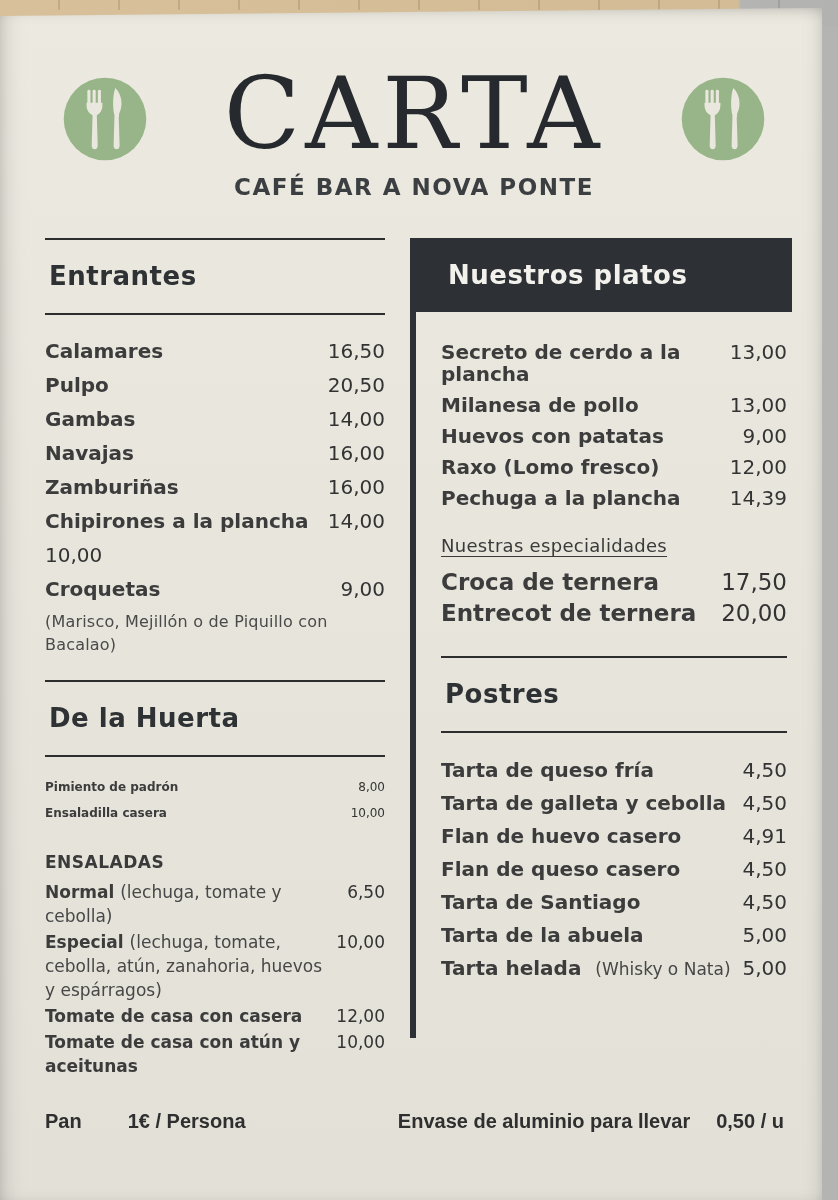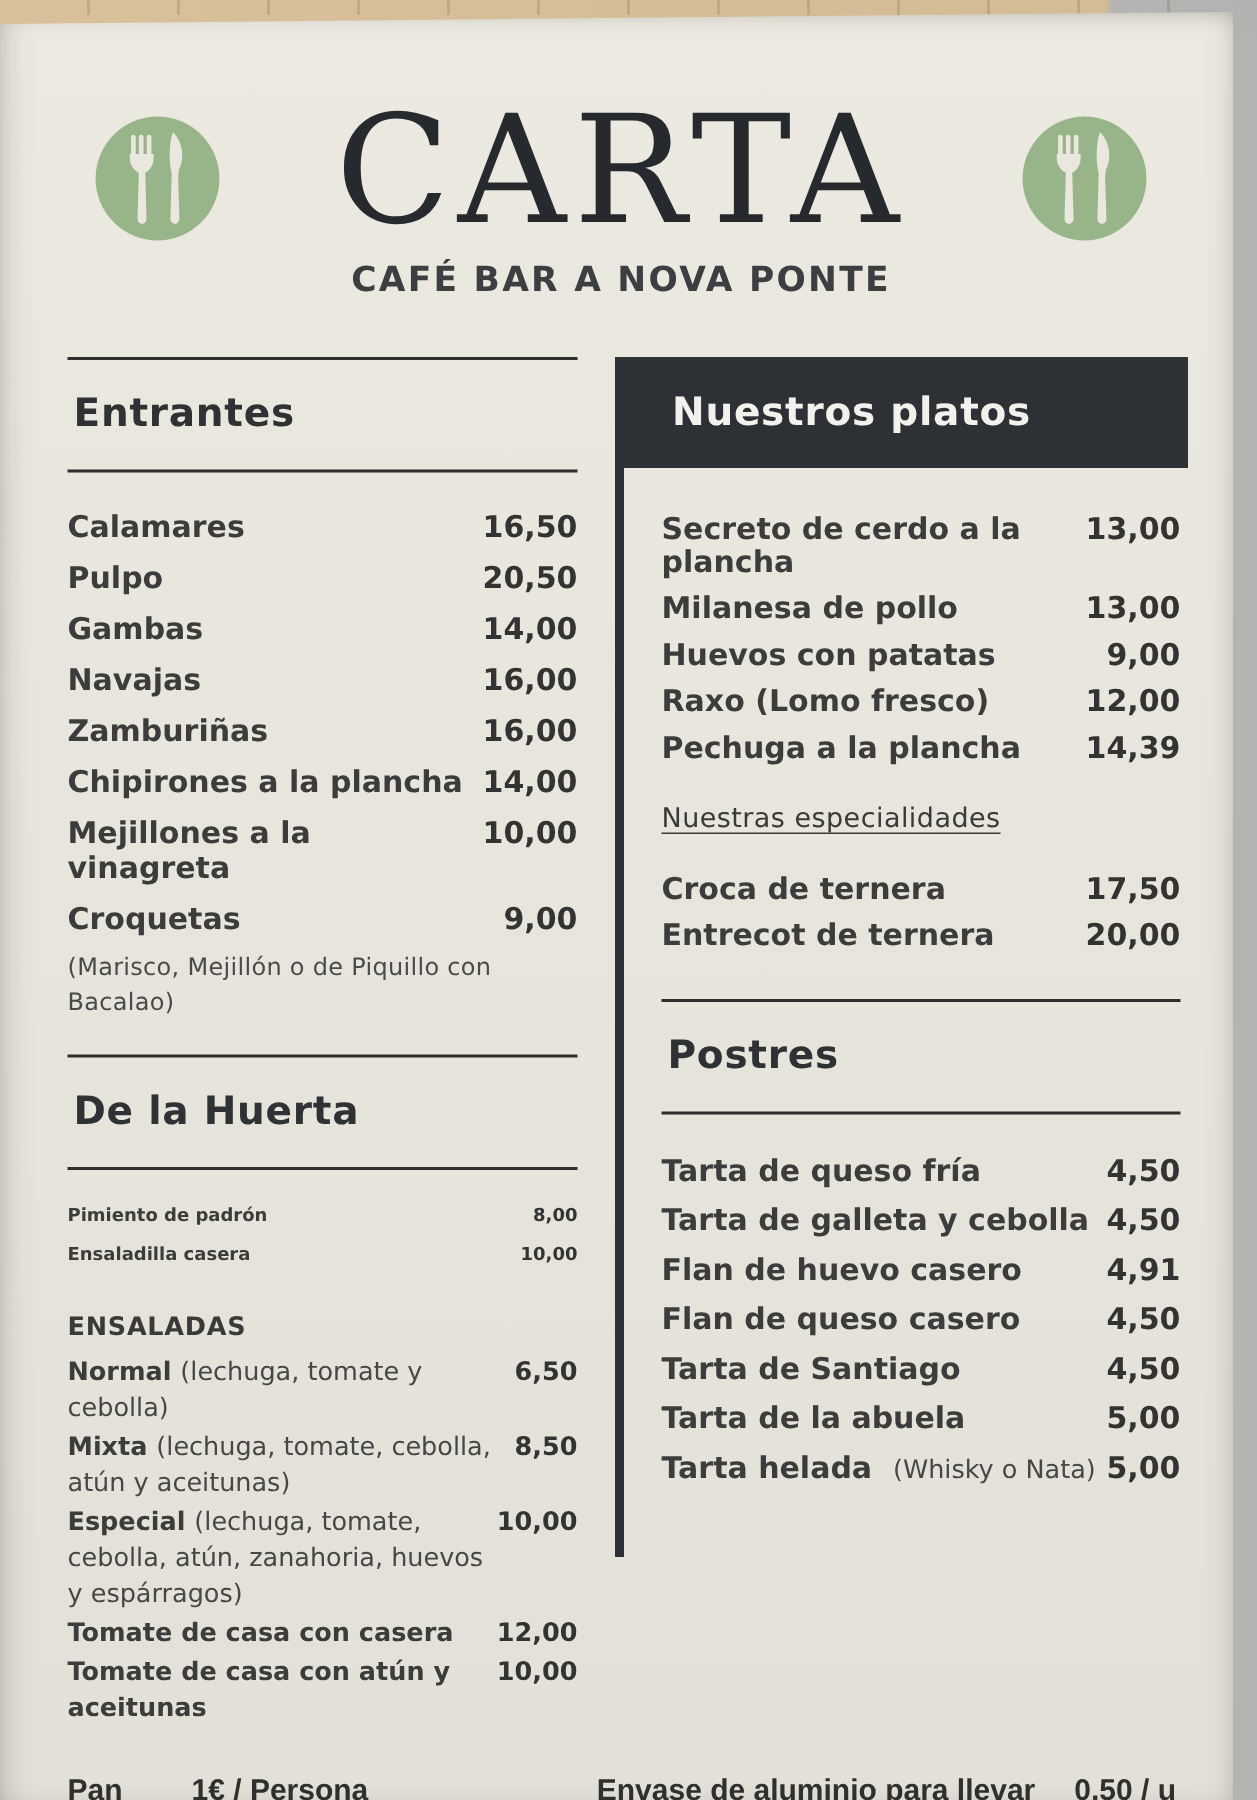--- a/index.html
+++ b/index.html
@@ -44,21 +44,21 @@
     display:grid;grid-template-columns:340px 382px;column-gap:25px;
     padding:38px 0 0 45px;align-items:start;
   }
   .sec-head{
     border-top:2px solid #2e2e2e;border-bottom:2px solid #2e2e2e;
     padding:21px 0 22px 4px;
     font-size:26px;font-weight:700;color:#2f3234;letter-spacing:.5px;
   }
   .row{display:flex;align-items:flex-start;margin-bottom:11px;}
   .row .nm{flex:1;font-weight:700;color:#3c3c3c;}
-  .row .pr{flex:0 0 auto;min-width:56px;text-align:right;font-weight:700;color:#333;}
+  .row .pr{flex:0 0 auto;min-width:56px;text-align:right;font-weight:400;color:#333;}
   .desc{font-weight:400;font-size:17px;color:#474747;}
   .items-lg{margin-top:25px;font-size:20px;line-height:23px;}
   .items-lg .row{margin-bottom:11px;}
   .note-line{font-size:16px;color:#4a4a4a;margin-top:-2px;letter-spacing:.2px;}
   .items-md{margin-top:20px;font-size:12px;line-height:21px;}
   .items-md .row{margin-bottom:5px;}
   .sub-label{margin-top:28px;font-size:17px;font-weight:700;color:#3a3a3a;letter-spacing:.5px;}
   .items-sm{margin-top:8px;font-size:17px;line-height:24px;}
   .items-sm .row{margin-bottom:2px;}
   .mt-huerta{margin-top:24px;}
@@ -72,21 +72,21 @@
     padding-left:38px;box-sizing:border-box;
     color:#f2f1ec;font-size:26px;font-weight:700;letter-spacing:.5px;
   }
   .rcontent{padding:0 5px 0 31px;}
   .items-r{margin-top:29px;font-size:20px;line-height:22px;}
   .items-r .row{margin-bottom:9px;}
   .esp-label{
     margin-top:26px;font-size:18px;font-weight:400;color:#3a3a3a;
     text-decoration:underline;text-underline-offset:4px;letter-spacing:.3px;
   }
-  .items-esp{margin-top:25px;font-size:20px;line-height:22px;}
+  .items-esp{margin-top:15px;font-size:23px;line-height:22px;}
   .items-esp .row{margin-bottom:9px;}
   .mt-postres{margin-top:32px;}
   .items-postres{margin-top:26px;font-size:20px;line-height:23px;}
   .items-postres .row{margin-bottom:10px;}
   
   .bottom-row{
     display:flex;justify-content:space-between;align-items:baseline;
     padding:0 38px 0 45px;margin-top:30px;
     font-family:"Liberation Sans", sans-serif;font-weight:700;font-size:20px;color:#2f2f2f;
   }
@@ -160,21 +160,20 @@
           </div>
         <div class="row">
             <span class="nm">Zamburiñas</span>
             <span class="pr">16,00</span>
           </div>
         <div class="row">
             <span class="nm">Chipirones a la plancha</span>
             <span class="pr">14,00</span>
           </div>
         <div class="row">
-            <span class="nm">Mejillones a la vinagreta</span>
             <span class="pr">10,00</span>
           </div>
         <div class="row">
             <span class="nm">Croquetas</span>
             <span class="pr">9,00</span>
           </div>
         <div class="note-line">(Marisco, Mejillón o de Piquillo con Bacalao)</div>
       </div>
 
       <div class="sec-head mt-huerta">
@@ -191,24 +190,20 @@
             <span class="pr">10,00</span>
           </div>
       </div>
 
       <div class="sub-label">ENSALADAS</div>
 
       <div class="items-sm">
         <div class="row">
             <span class="nm"><b>Normal</b> <span class="desc">(lechuga, tomate y cebolla)</span></span>
             <span class="pr">6,50</span>
-          </div>
-        <div class="row">
-            <span class="nm"><b>Mixta</b> <span class="desc">(lechuga, tomate, cebolla, atún y aceitunas)</span></span>
-            <span class="pr">8,50</span>
           </div>
         <div class="row">
             <span class="nm"><b>Especial</b> <span class="desc">(lechuga, tomate, cebolla, atún, zanahoria, huevos y espárragos)</span></span>
             <span class="pr">10,00</span>
           </div>
         <div class="row">
             <span class="nm">Tomate de casa con casera</span>
             <span class="pr">12,00</span>
           </div>
         <div class="row">

